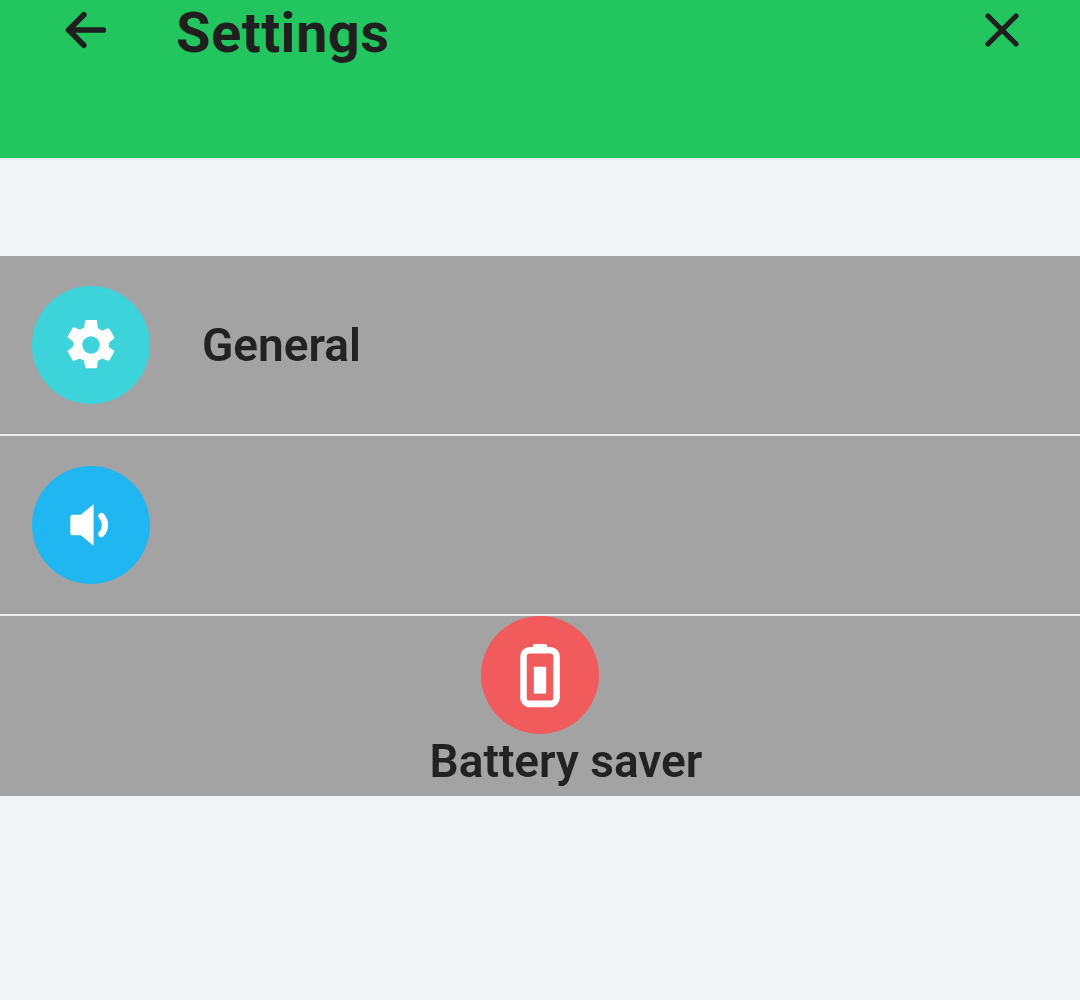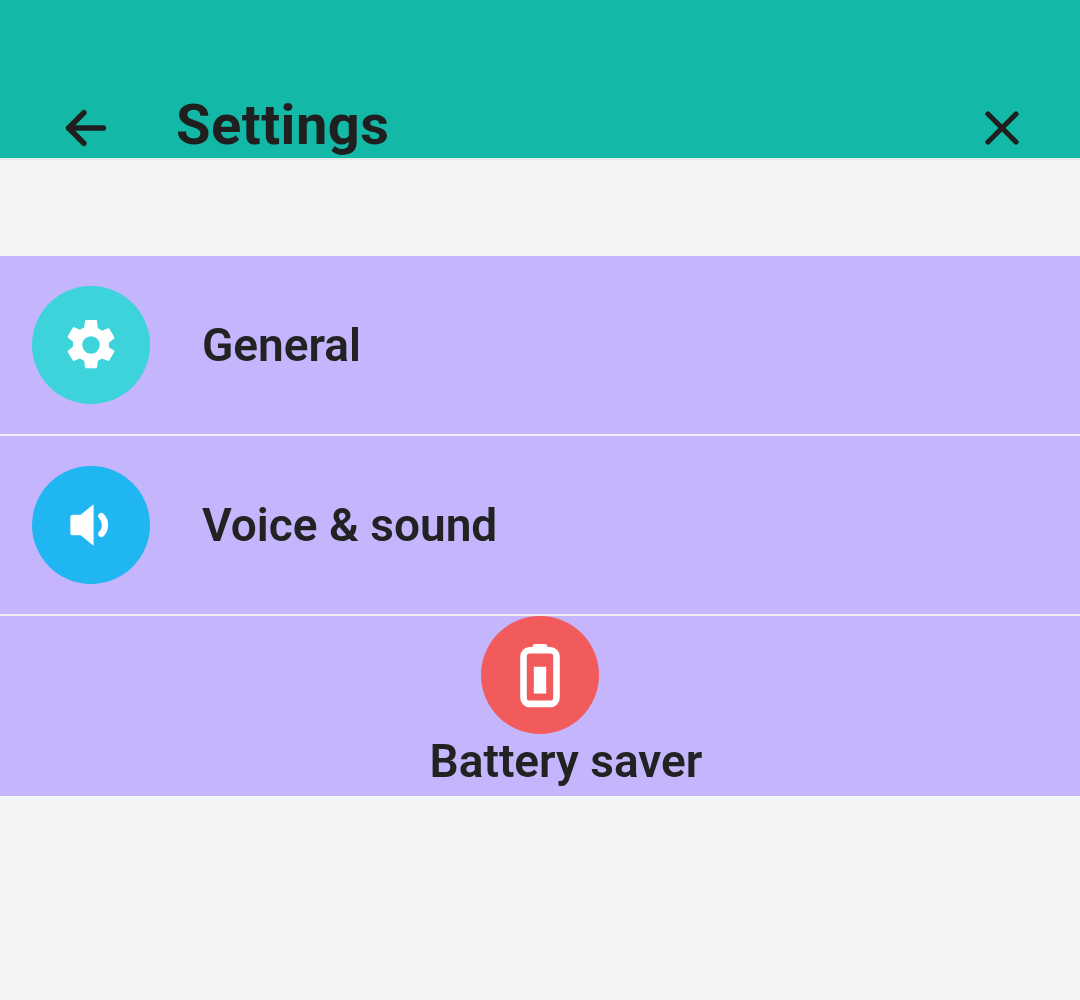--- a/index.html
+++ b/index.html
@@ -4,24 +4,24 @@
 <style>
   * { box-sizing: border-box; margin: 0; padding: 0; }
   html, body {
     width: 1080px;
     height: 1000px;
     font-family: -apple-system, BlinkMacSystemFont, "Segoe UI", Roboto, Helvetica, Arial, sans-serif;
     background: #f3f4f6;
     overflow: hidden;
   }
   .header {
-    background: #14b8a6;
+    background: #22c55e;
     height: 160px;
     display: flex;
-    align-items: flex-end;
+    align-items: flex-start;
     padding: 0 48px 0 56px;
     border-bottom: 2px solid #e7e9eb;
   }
   .back-btn {
     width: 60px;
     height: 60px;
     display: flex;
     align-items: center;
     justify-content: center;
     cursor: pointer;
@@ -42,21 +42,21 @@
     align-items: center;
     justify-content: center;
     cursor: pointer;
     color: #1f1f1f;
   }
   .spacer {
     height: 96px;
     background: #f3f4f6;
   }
   .list {
-    background: #c4b5fd;
+    background: #a3a3a3;
   }
   .list-item {
     height: 180px;
     display: flex;
     align-items: center;
     padding: 0 32px;
     cursor: pointer;
     border-bottom: 2px solid #eceef0;
   }
   .list-item:last-child {
@@ -118,21 +118,20 @@
   </div>
 
 
   <div class="list-item">
     <div class="icon-circle bg-blue">
       <svg width="62" height="62" viewBox="0 0 24 24" fill="currentColor">
         <path d="M4 9v6a1 1 0 0 0 1 1h3l5 4V4L8 8H5a1 1 0 0 0-1 1Z"></path>
         <path d="M16 8.5a5 5 0 0 1 0 7" fill="none" stroke="currentColor" stroke-width="2.4" stroke-linecap="round"></path>
       </svg>
     </div>
-    <div class="item-label">Voice &amp; sound</div>
   </div>
 
   <div class="list-item">
     <div class="icon-circle bg-red">
       <svg width="50" height="66" viewBox="0 0 24 32" fill="none">
         <rect x="8.5" y="1" width="7" height="3" rx="1" fill="currentColor"></rect>
         <rect x="4" y="4" width="16" height="26" rx="3" stroke="currentColor" stroke-width="3.2"></rect>
         <rect x="9" y="12" width="6" height="13" fill="currentColor"></rect>
       </svg>
     </div>

